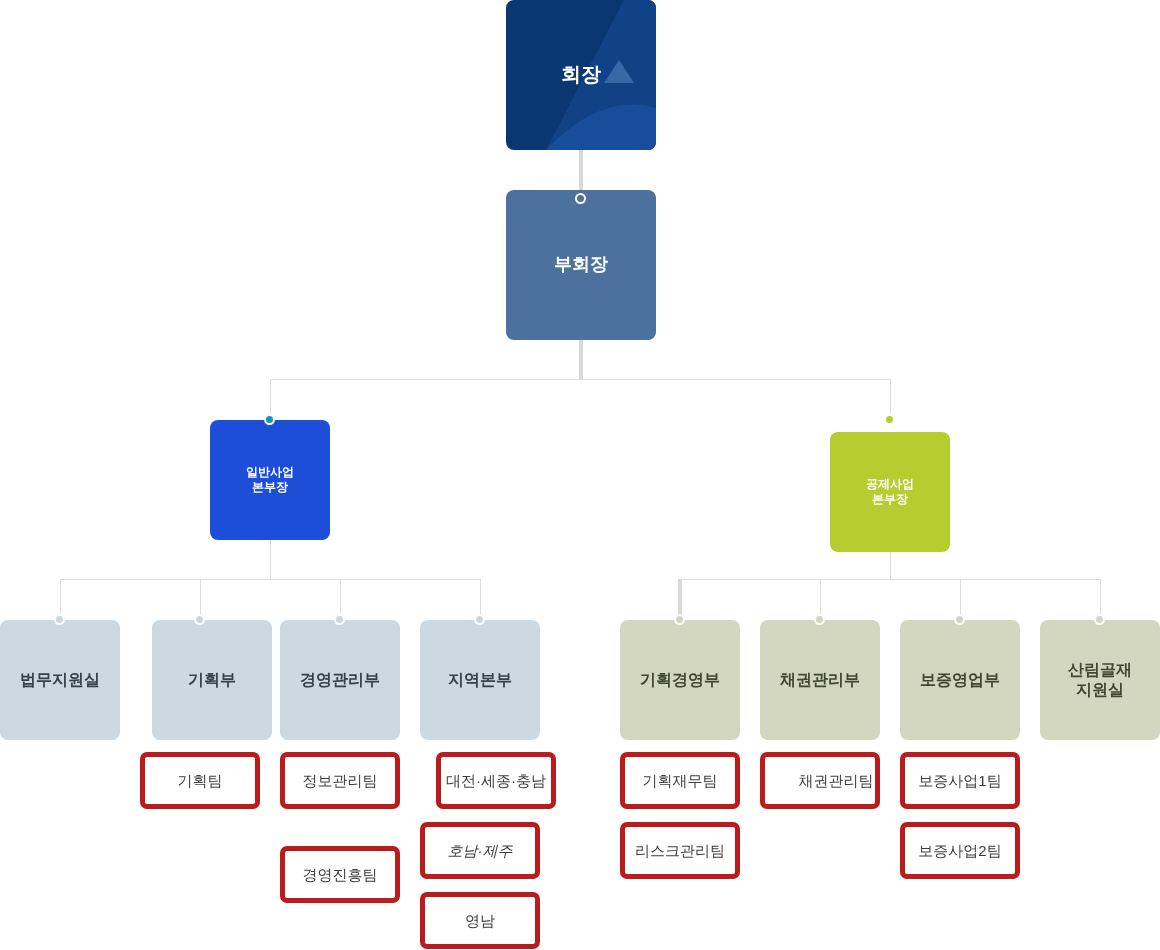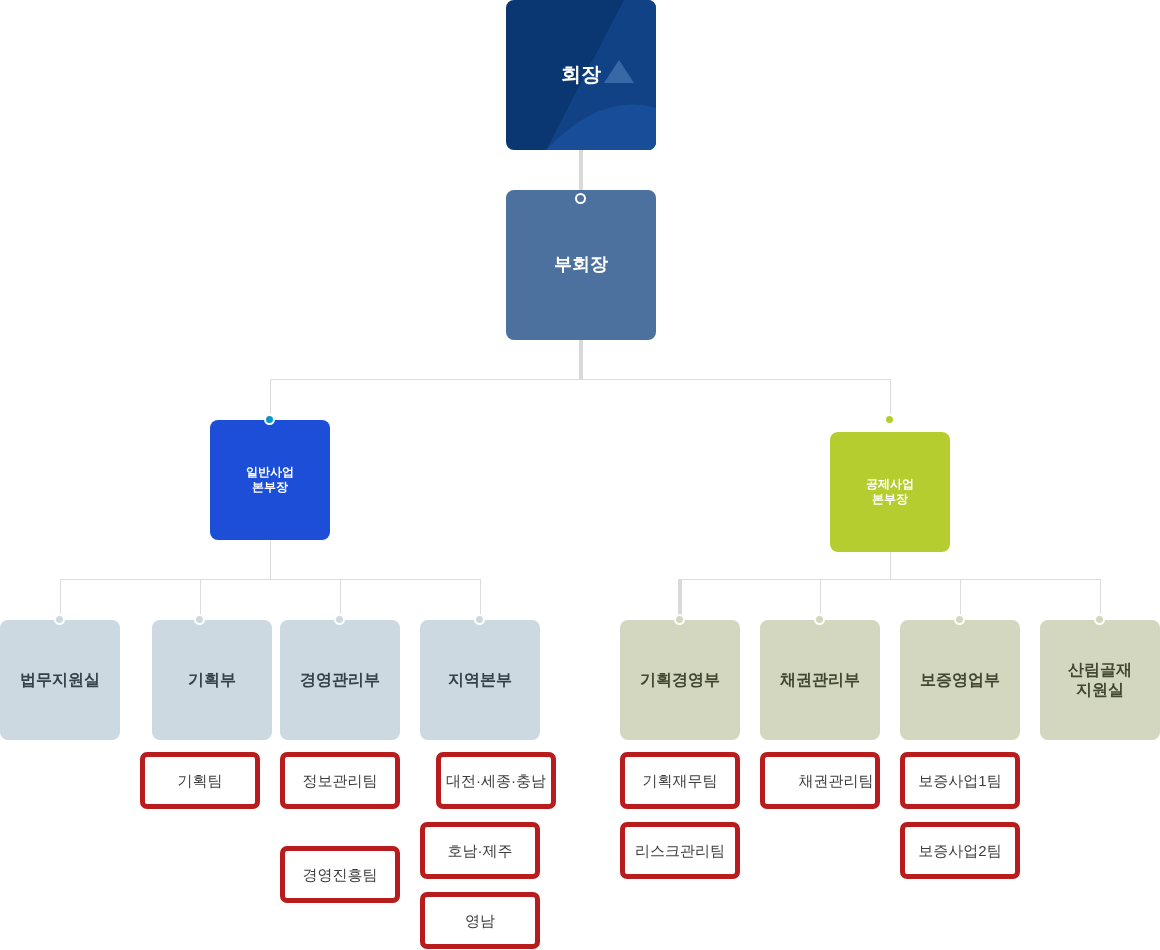--- a/index.html
+++ b/index.html
@@ -217,21 +217,21 @@
   <div class="box box-team" style="left:280px; top:752px; width:120px; height:57px;text-align:right;">
     <span>정보관리팀</span>
   </div>
   <div class="box box-team" style="left:280px; top:822px; width:120px; height:57px;margin-top:24px;">
     <span>경영진흥팀</span>
   </div>
 
   <div class="box box-team" style="left:420px; top:752px; width:120px; height:57px;margin-left:16px;">
     <span>대전·세종·충남</span>
   </div>
-  <div class="box box-team" style="left:420px; top:822px; width:120px; height:57px;">
+  <div class="box box-team" style="left:420px; top:822px; width:120px; height:57px;font-style:italic;">
     <span>호남·제주</span>
   </div>
   <div class="box box-team" style="left:420px; top:892px; width:120px; height:57px;">
     <span>영남</span>
   </div>
 
   <div class="box box-team" style="left:620px; top:752px; width:120px; height:57px;">
     <span>기획재무팀</span>
   </div>
   <div class="box box-team" style="left:620px; top:822px; width:120px; height:57px;">

